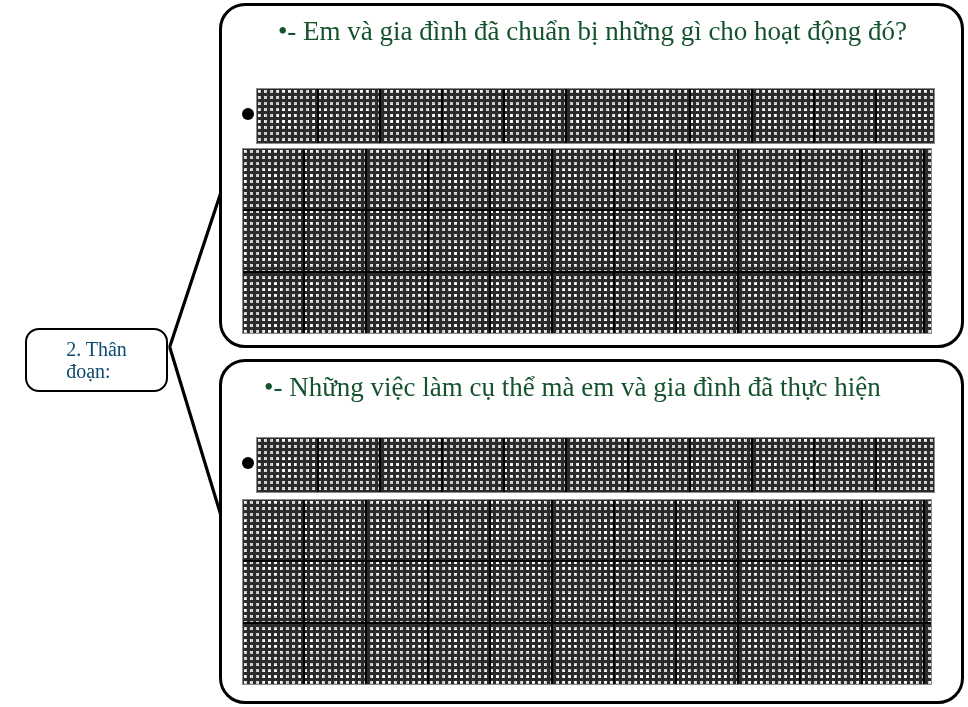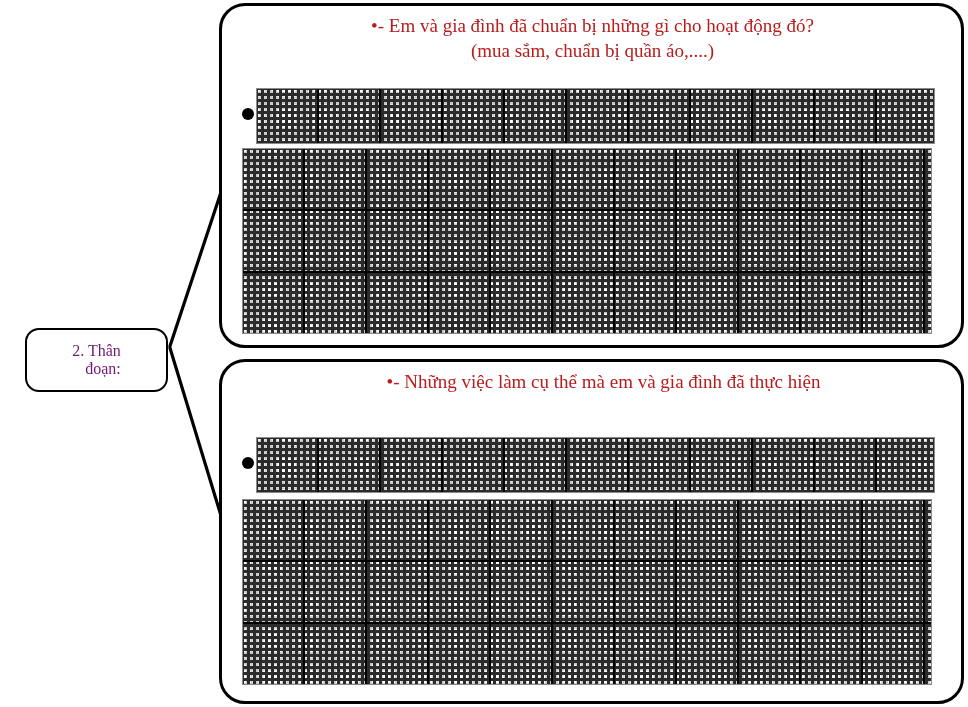--- a/index.html
+++ b/index.html
@@ -41,24 +41,24 @@
     border: 2.5px solid #000000;
     border-radius: 14px;
     background: #ffffff;
     box-sizing: border-box;
     display: flex;
     align-items: center;
     justify-content: center;
     z-index: 3;
   }
   .label-box-text {
-    font-size: 16px;
+    font-size: 20px;
     line-height: 1.12;
-    color: #701a75;
-    text-align: right;
+    color: #0c4a6e;
+    text-align: left;
     white-space: pre-line;
   }
 
   
   .panel {
     position: absolute;
     border: 3px solid #000000;
     border-radius: 26px;
     background: #ffffff;
     box-sizing: border-box;
@@ -75,27 +75,27 @@
     top: 359px;
     width: 745px;
     height: 345px;
   }
 
   .panel-question {
     position: absolute;
     left: 20px;
     right: 18px;
     top: 8px;
-    font-size: 19px;
+    font-size: 27px;
     line-height: 1.30;
-    color: #b91c1c;
+    color: #14532d;
     text-align: center;
   }
   .panel-question.left-align {
-    text-align: center;
+    text-align: left;
     padding-left: 22px;
   }
 
   
   .row-bullet {
     position: absolute;
     width: 12px;
     height: 12px;
     border-radius: 50%;
     background: #000000;
@@ -186,21 +186,20 @@
   </svg>
 
   <div class="label-box">
     <div class="label-box-text">2. Thân
 đoạn:</div>
   </div>
 
   <div class="panel" id="panel-1">
     <div class="panel-question">
       <div>•- Em và gia đình đã chuẩn bị những gì cho hoạt động đó?</div>
-      <div>(mua sắm, chuẩn bị quần áo,....)</div>
     </div>
   </div>
 
   <div class="row-bullet" id="bullet-1"></div>
 
   <div class="grid" id="grid-1-strip">
     <div class="layer fine"></div>
     <div class="layer mid"></div>
     <div class="layer major"></div>
   </div>

